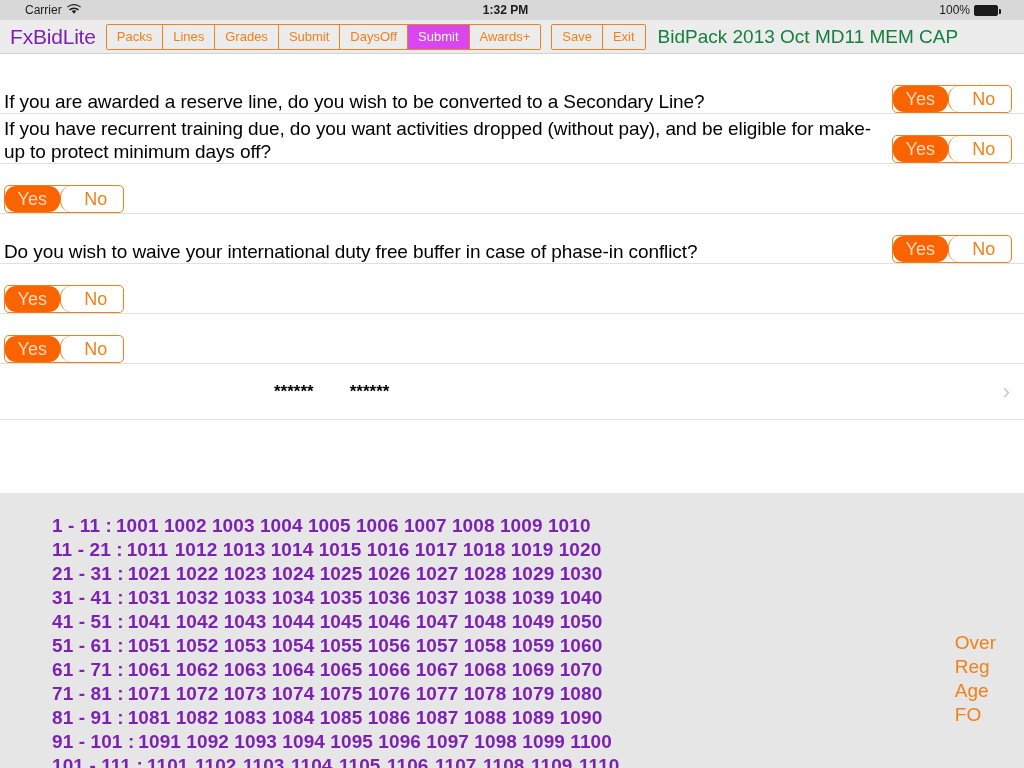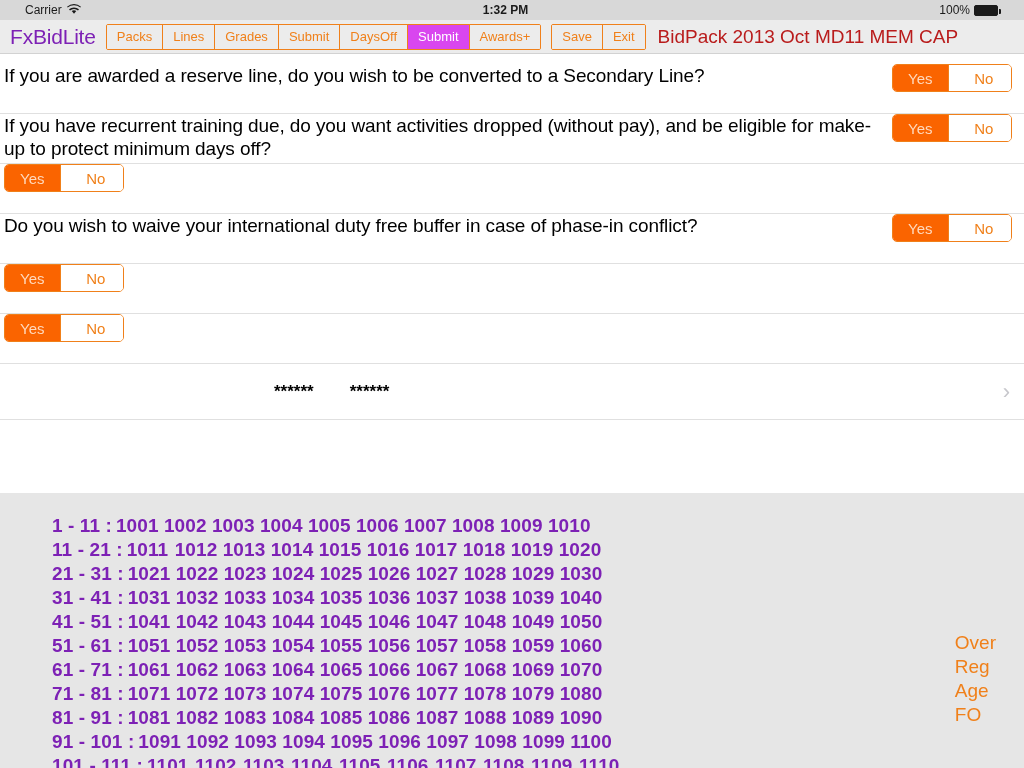--- a/index.html
+++ b/index.html
@@ -93,34 +93,34 @@
     white-space: nowrap;
     cursor: pointer;
     height: 100%;
   }
   .seg:last-child { border-right: none; }
   .seg.active {
     background: #d946ef;
     color: #ffffff;
   }
   #bidpack-title {
-    color: #b91c1c;
+    color: #15803d;
     font-size: 19px;
     white-space: nowrap;
     margin-left: 2px;
   }
 
   
   #questions {
     background: #ffffff;
     padding-top: 10px;
   }
   .q-row {
     display: flex;
-    align-items: flex-start;
+    align-items: flex-end;
     border-bottom: 1px solid #e0e0e0;
     min-height: 50px;
     padding: 0 12px 0 4px;
     position: relative;
   }
   .q-text {
     flex: 1;
     font-size: 19px;
     color: #000000;
     line-height: 1.22;
@@ -134,24 +134,25 @@
     overflow: hidden;
     width: 120px;
     height: 28px;
     flex: 0 0 auto;
   }
   .toggle-opt {
     flex: 1;
     display: flex;
     align-items: center;
     justify-content: center;
-    font-size: 15px;
+    font-size: 18px;
     color: #f0801a;
     background: #ffffff;
     cursor: pointer;
+    border-radius: 11px;
   }
   .toggle-opt.on {
     background: #fa6400;
     color: #ffd9bd;
   }
   .toggle-opt + .toggle-opt { border-left: 1px solid #f0801a; padding-left: 8px; }
 
   
   #submit-row {
     display: flex;

